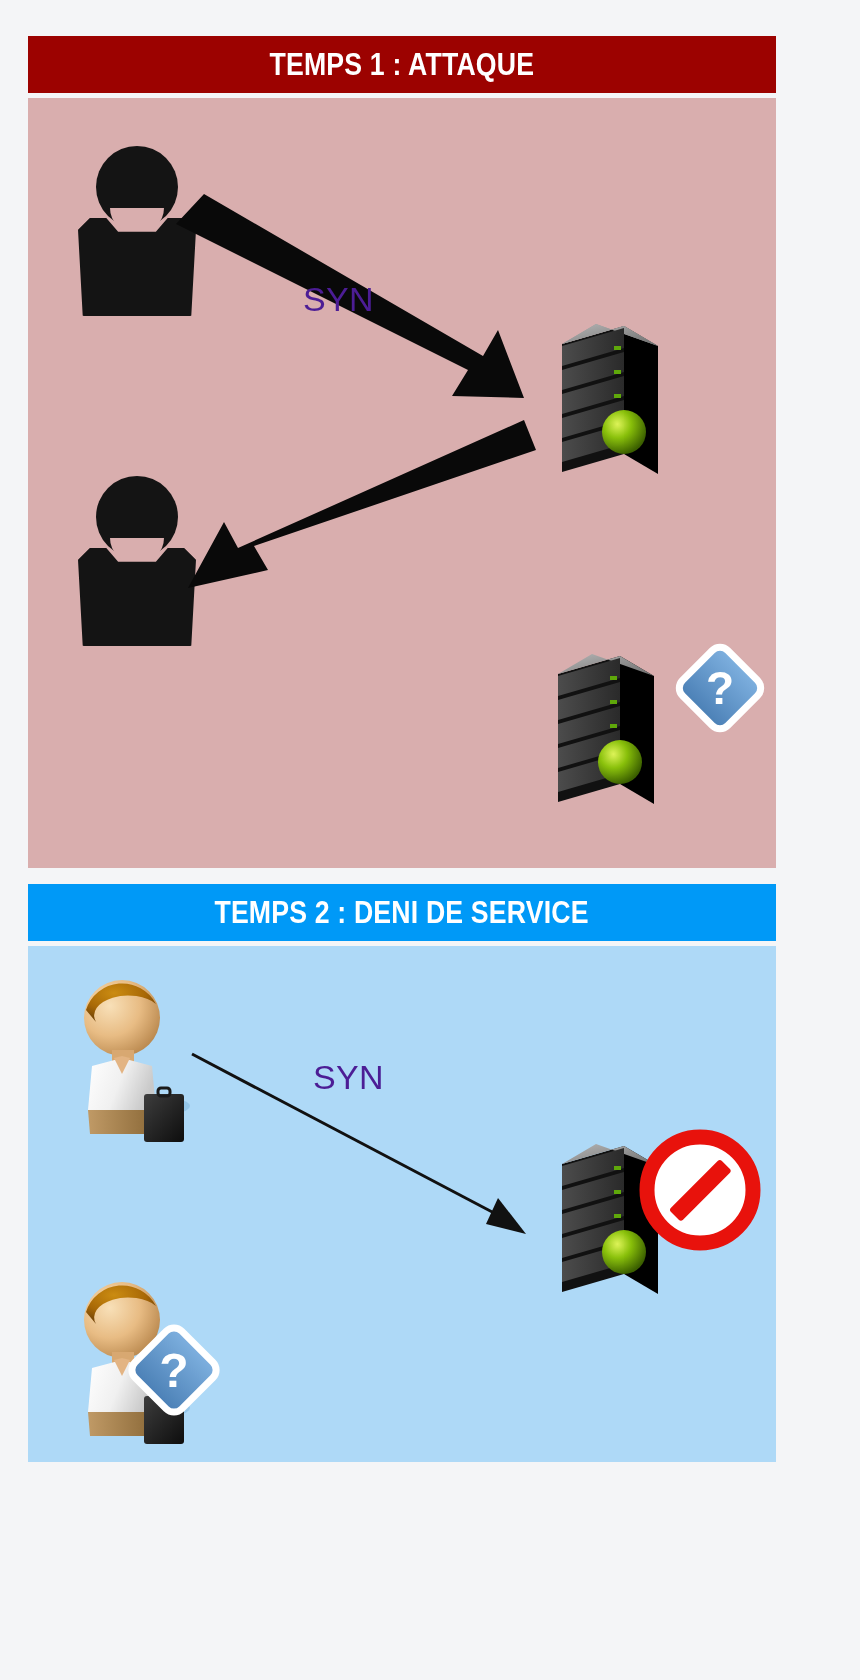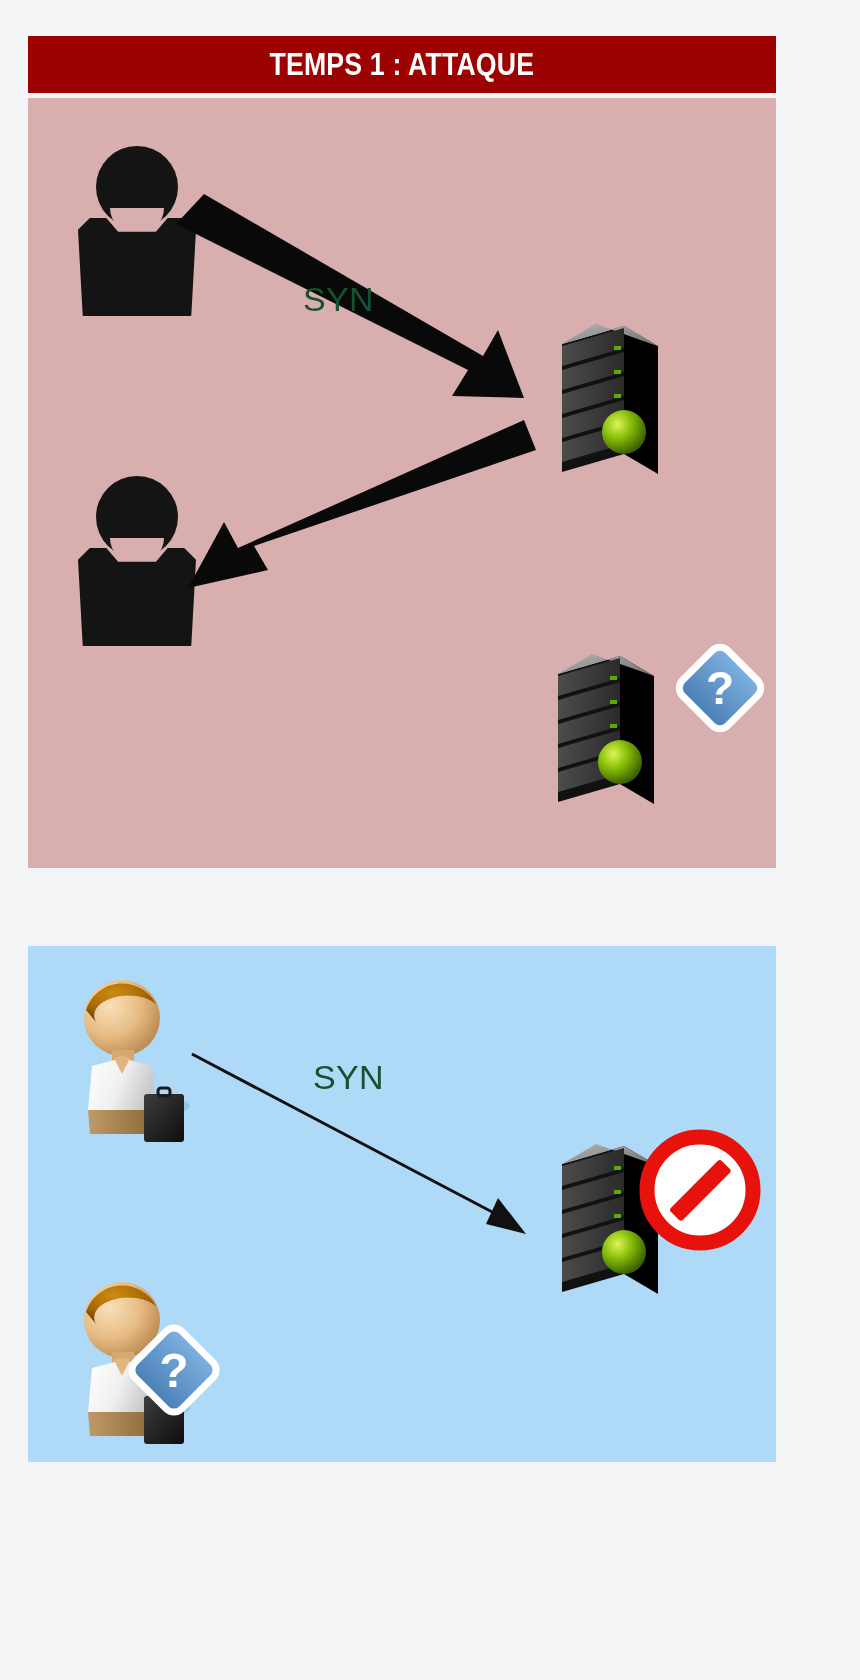--- a/index.html
+++ b/index.html
@@ -53,21 +53,21 @@
     clip-path:polygon(10% 0%, 24% 0%, 34% 14%, 66% 14%, 76% 0%, 90% 0%, 100% 12%, 96% 100%, 4% 100%, 0% 12%);
     border-radius:12px 12px 6px 6px;
   }
   .sil-neck{
     position:absolute;left:32px;top:62px;width:54px;height:26px;
     background:#d9aeae;border-radius:0 0 50% 50%/0 0 100% 100%;
   }
 
   
   .msg-label{
-    position:absolute;color:#14532d;
+    position:absolute;color:#4c1d95;
     font-size:34px;
     white-space:nowrap;
     letter-spacing:.3px;
   }
   #label-syn-2{left:315px;top:1058px;}
 </style>
 </head>
 <body>
 
 <div class="stage">
@@ -184,20 +184,23 @@
         <text x="52" y="52" text-anchor="middle" dominant-baseline="central" font-family="Liberation Sans, sans-serif" font-size="46" font-weight="bold" fill="#ffffff">?</text>
       </svg>
 
       <div class="msg-label" style="left:275px;top:182px;">SYN</div>
 
     </div>
   </div>
 
   <div class="panel" id="panel-dos">
 
+    <div class="panel-header">
+      <span>TEMPS 2 : DENI DE SERVICE</span>
+    </div>
 
     <div class="panel-body">
 
       <svg style="position:absolute;left:42px;top:28px;width:130px;height:190px;overflow:visible;">
         <defs>
           <radialGradient id="face1" cx="34%" cy="34%" r="72%">
             <stop offset="0%" stop-color="#f8e0b8"></stop>
             <stop offset="55%" stop-color="#e8bc84"></stop>
             <stop offset="100%" stop-color="#bb8a50"></stop>
           </radialGradient>

